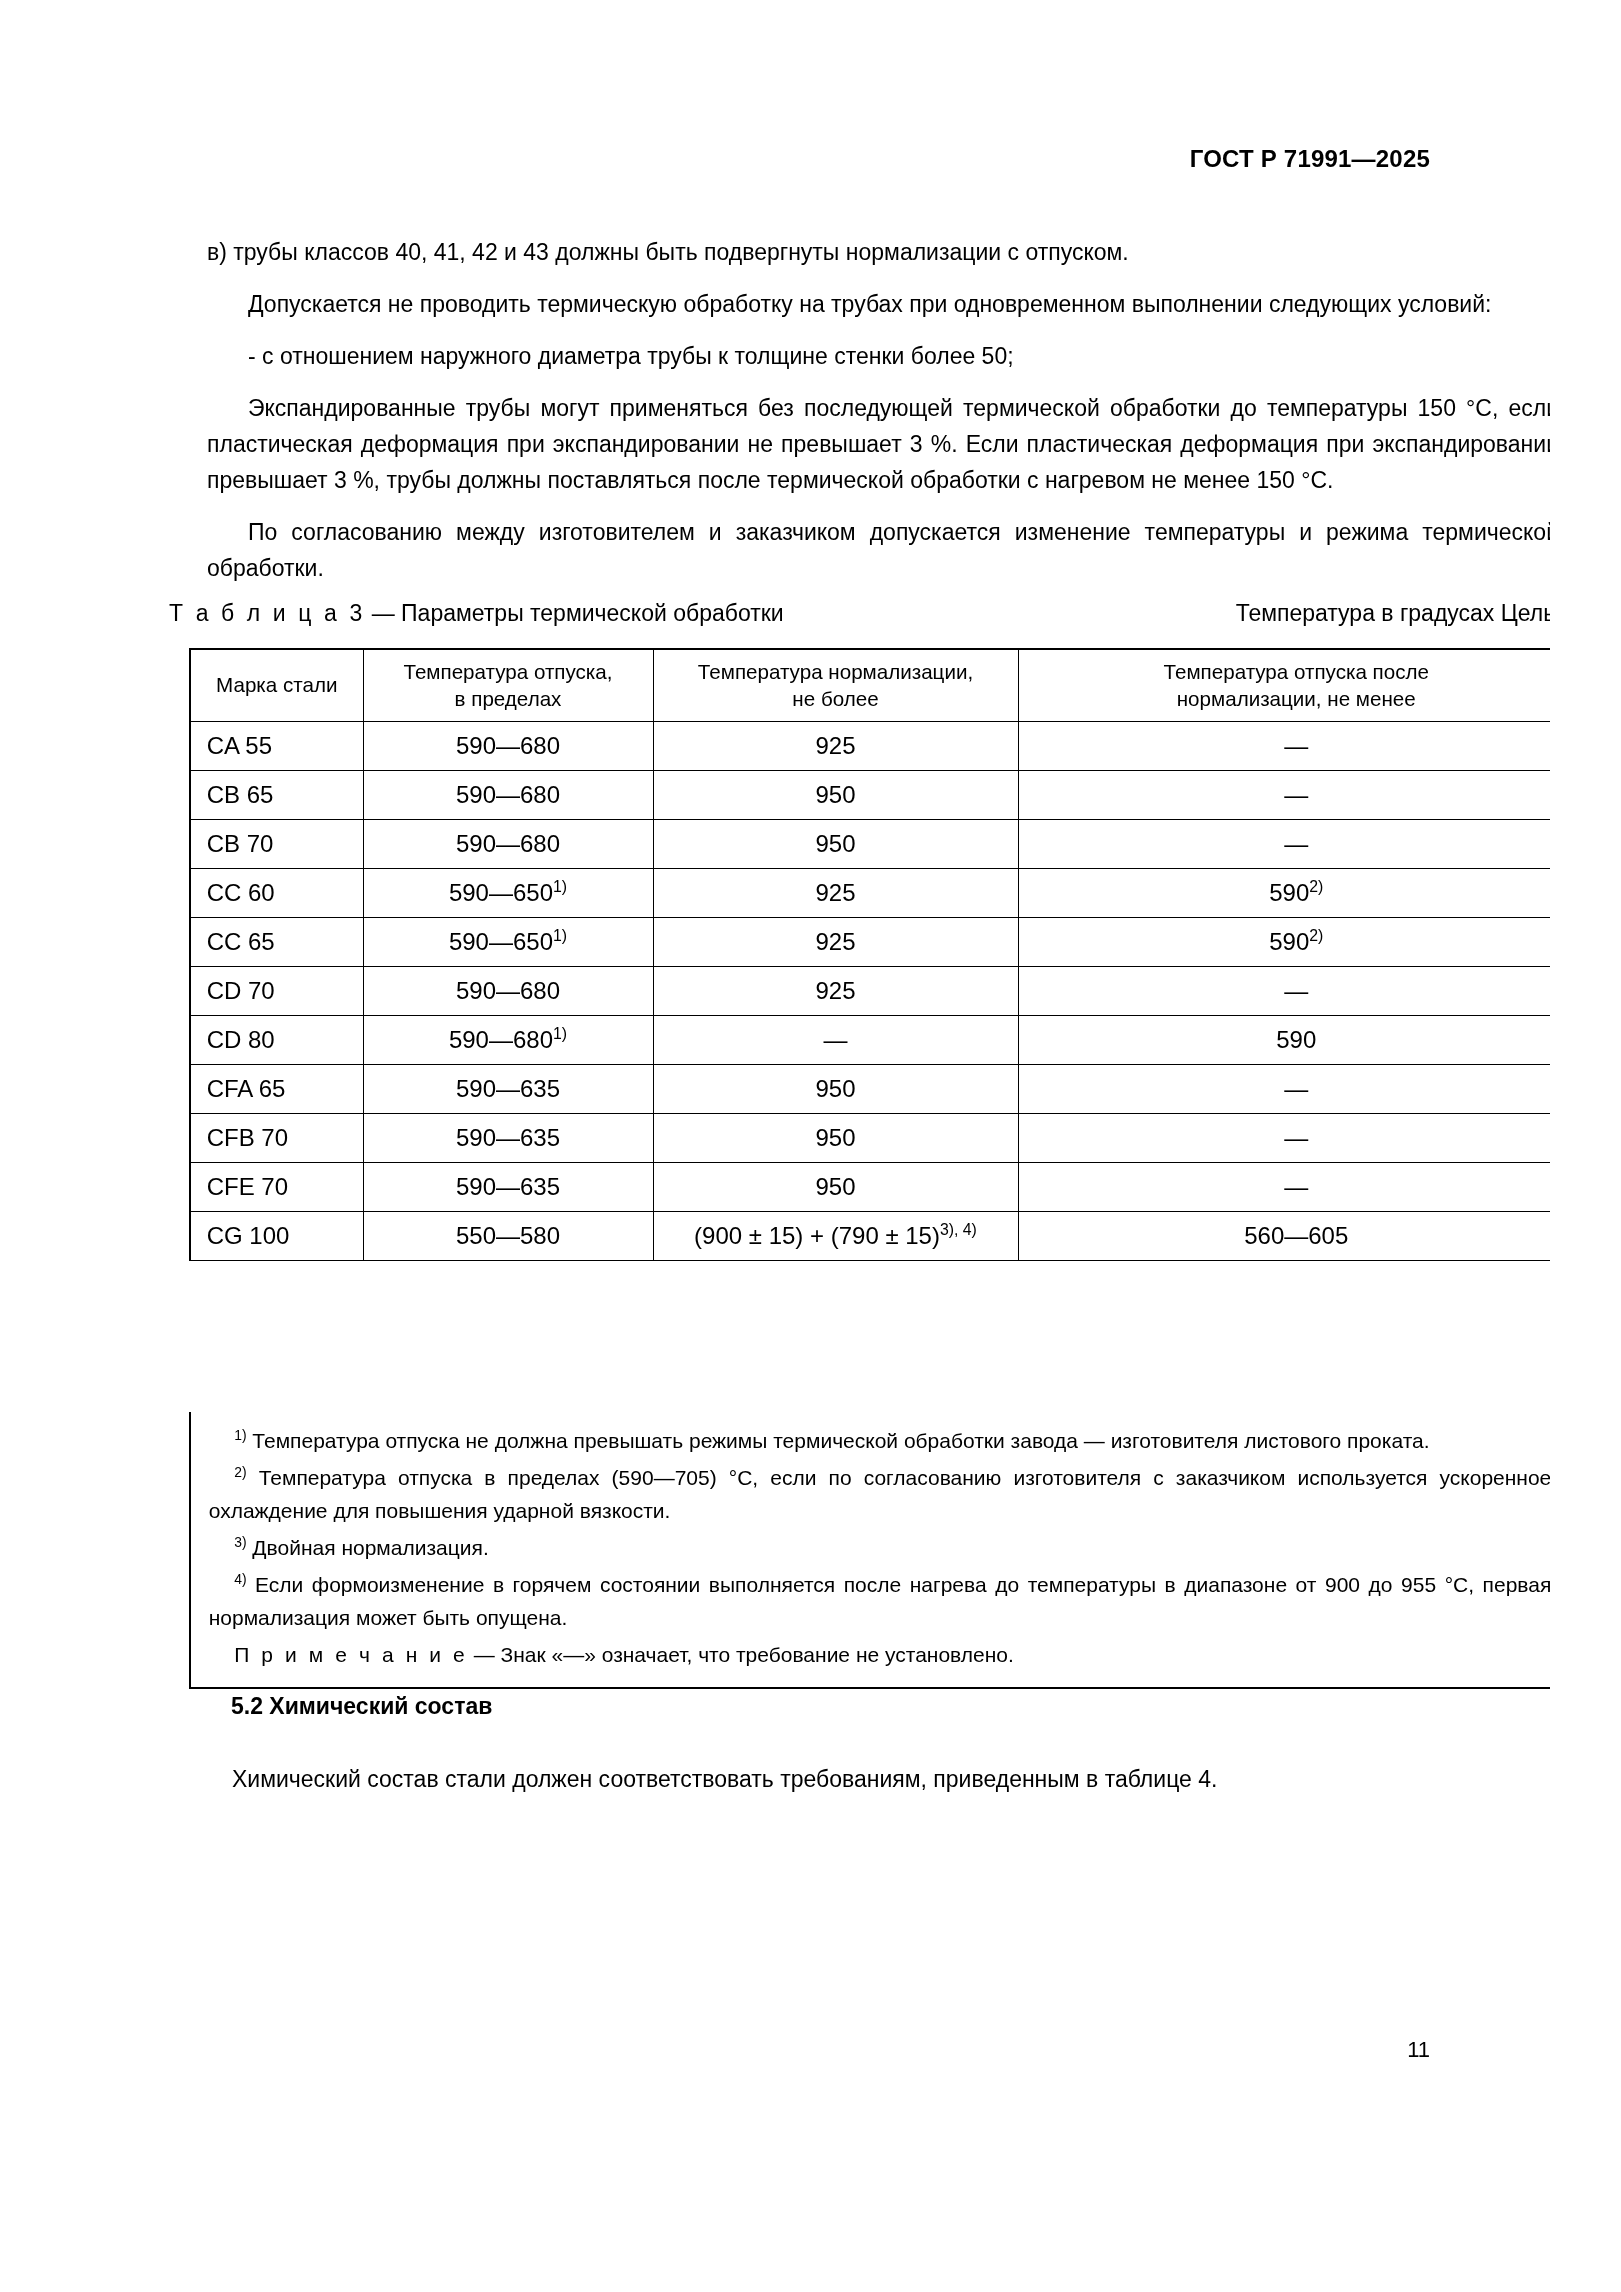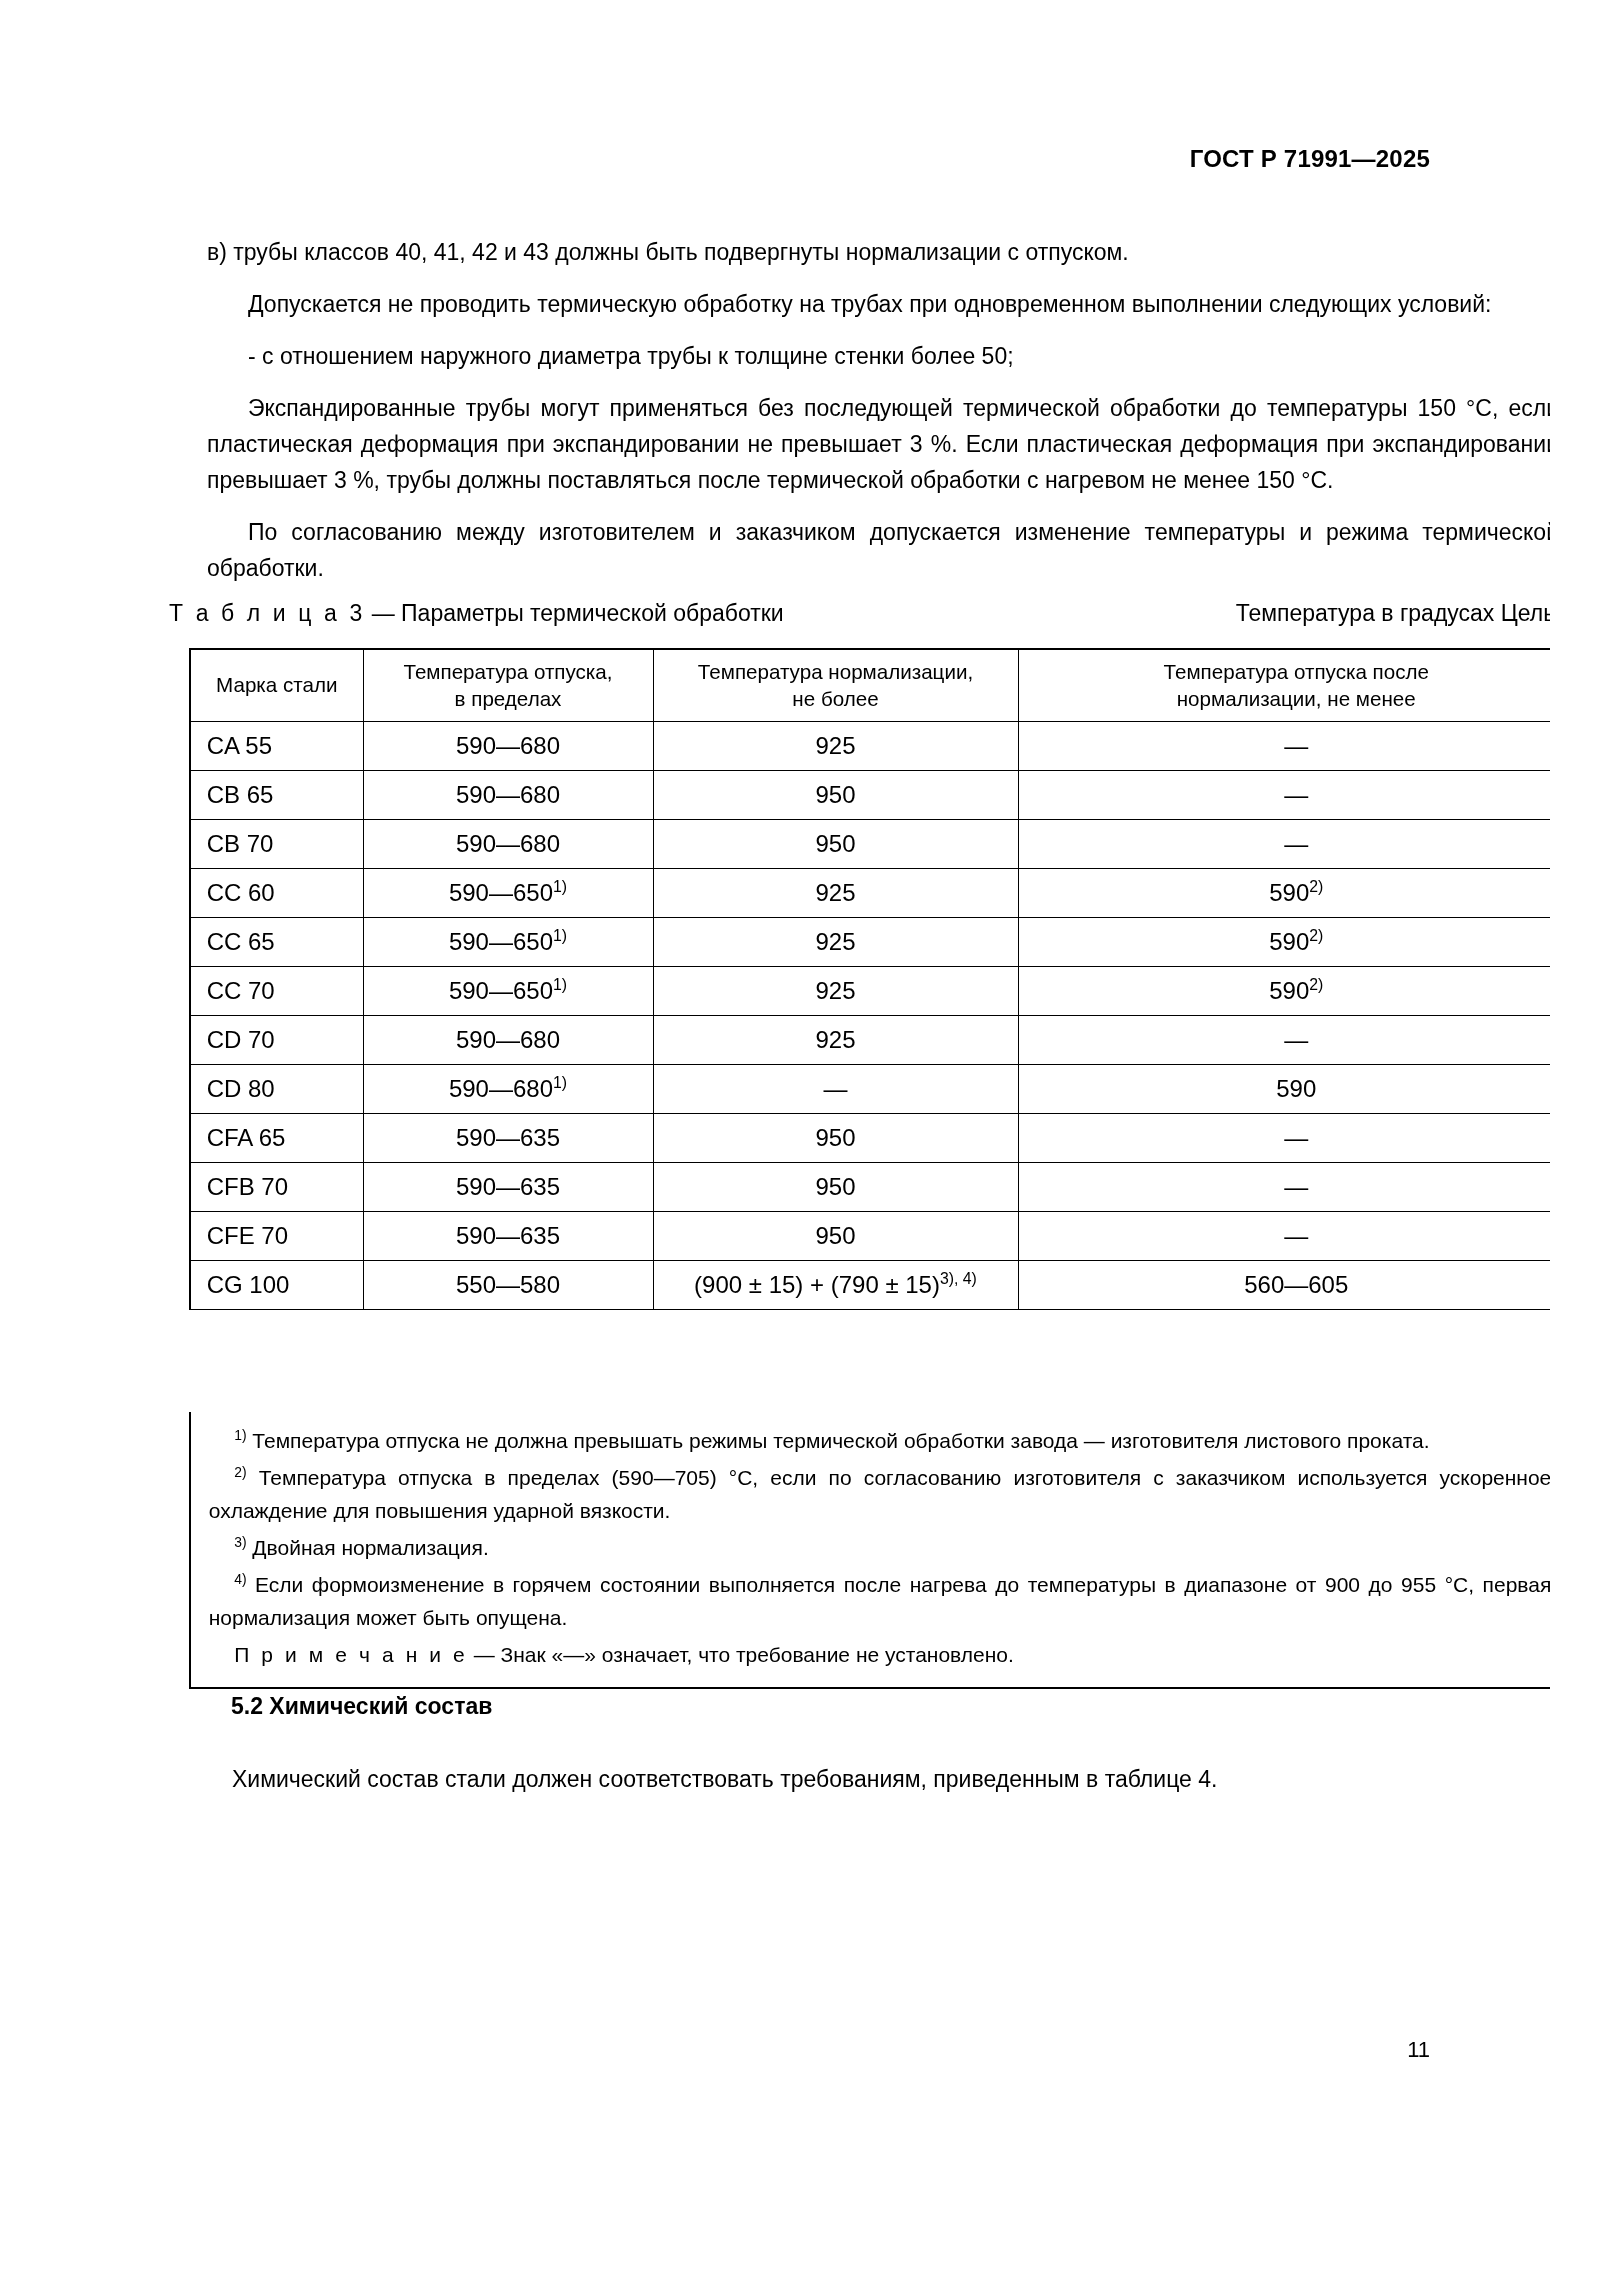--- a/index.html
+++ b/index.html
@@ -263,26 +263,20 @@
             <td><span>925</span></td>
             <td class="lastcol"><span>590</span><sup>2)</sup></td>
           </tr>
           <tr>
             <td class="grade"><span>CC 65</span></td>
             <td><span>590—650</span><sup>1)</sup></td>
             <td><span>925</span></td>
             <td class="lastcol"><span>590</span><sup>2)</sup></td>
           </tr>
           <tr>
-            <td class="grade"><span>CC 70</span></td>
-            <td><span>590—650</span><sup>1)</sup></td>
-            <td><span>925</span></td>
-            <td class="lastcol"><span>590</span><sup>2)</sup></td>
-          </tr>
-          <tr>
             <td class="grade"><span>CD 70</span></td>
             <td><span>590—680</span></td>
             <td><span>925</span></td>
             <td class="lastcol"><span>—</span></td>
           </tr>
           <tr>
             <td class="grade"><span>CD 80</span></td>
             <td><span>590—680</span><sup>1)</sup></td>
             <td><span>—</span></td>
             <td class="lastcol"><span>590</span></td>

